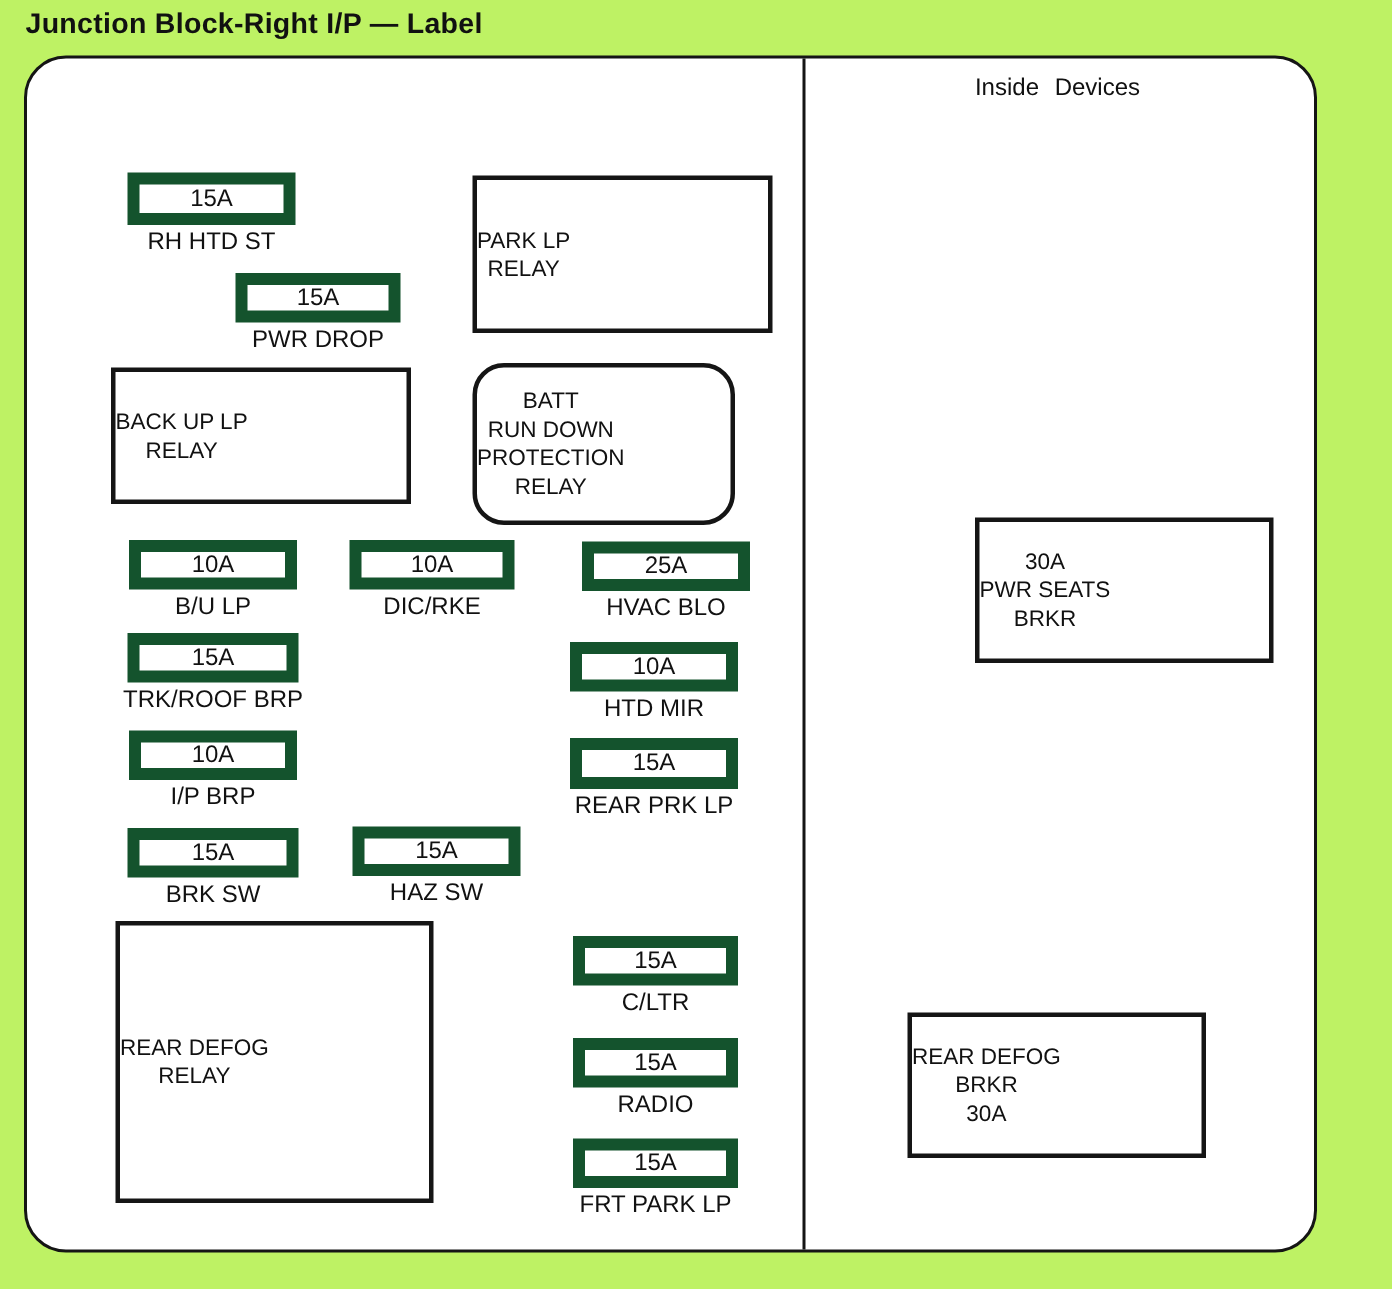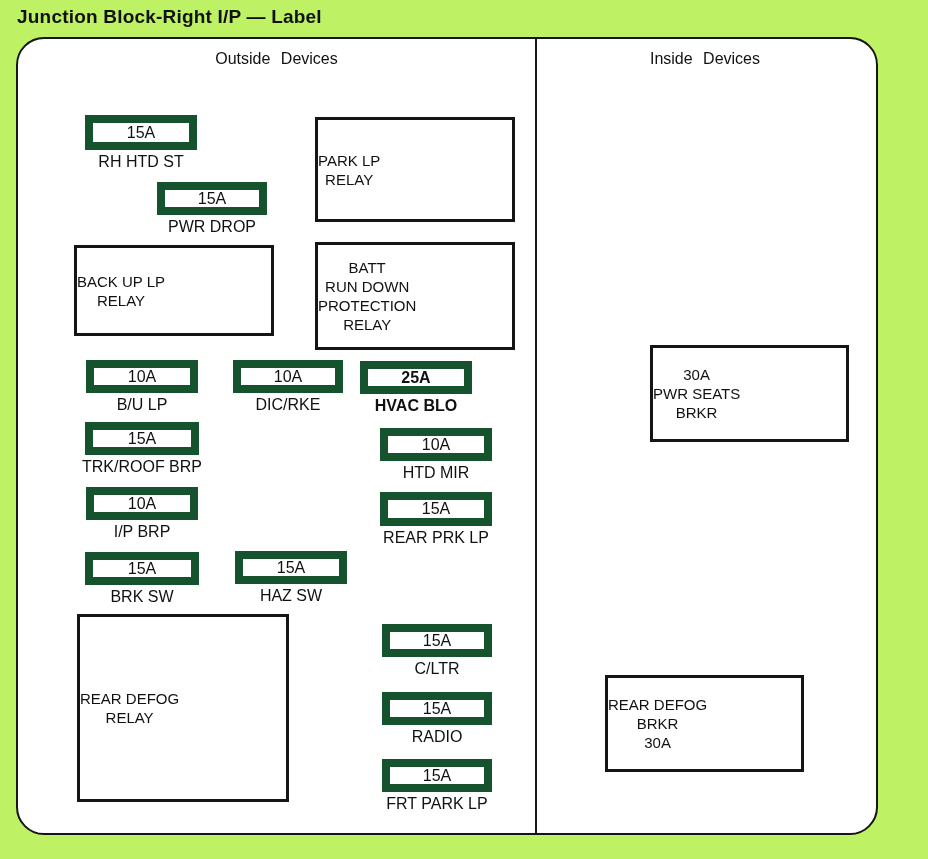--- a/index.html
+++ b/index.html
@@ -95,21 +95,20 @@
 <body>
 
 <div class="page">
 
   <div class="diagram-title">Junction Block-Right I/P — Label</div>
 
   <div class="junction-box">
 
     <div class="divider"></div>
 
-    <div class="section-header outside">Outside Devices</div>
     <div class="section-header inside">Inside Devices</div>
 
     <div class="fuse" style="left:67px; top:76px; width:112px;">
       <div class="fuse-box" style="height:35px;">
         <span>15A</span>
       </div>
       <div class="fuse-label">RH HTD ST</div>
     </div>
 
     <div class="fuse" style="left:139px; top:143px; width:110px;">
@@ -126,21 +125,21 @@
       <div class="fuse-label">B/U LP</div>
     </div>
 
     <div class="fuse" style="left:215px; top:321px; width:110px;">
       <div class="fuse-box" style="height:33px;">
         <span>10A</span>
       </div>
       <div class="fuse-label">DIC/RKE</div>
     </div>
 
-    <div class="fuse" style="left:342px; top:322px; width:112px;font-weight:bold;">
+    <div class="fuse" style="left:370px; top:322px; width:112px;">
       <div class="fuse-box" style="height:33px;">
         <span>25A</span>
       </div>
       <div class="fuse-label">HVAC BLO</div>
     </div>
 
     <div class="fuse" style="left:67px; top:383px; width:114px;">
       <div class="fuse-box" style="height:33px;">
         <span>15A</span>
       </div>
@@ -207,21 +206,21 @@
     <div class="block" style="left:56px; top:206px; width:200px; height:91px;">
       <span class="block-text">BACK UP LP
 RELAY</span>
     </div>
 
     <div class="block" style="left:297px; top:78px; width:200px; height:105px;">
       <span class="block-text">PARK LP
 RELAY</span>
     </div>
 
-    <div class="block" style="left:297px; top:203px; width:200px; height:108px;">
+    <div class="block" style="left:297px; top:203px; width:175px; height:108px;border-radius:21px;">
       <span class="block-text">BATT
 RUN DOWN
 PROTECTION
 RELAY</span>
     </div>
 
     <div class="block" style="left:59px; top:575px; width:212px; height:188px;">
       <span class="block-text">REAR DEFOG
 RELAY</span>
     </div>

